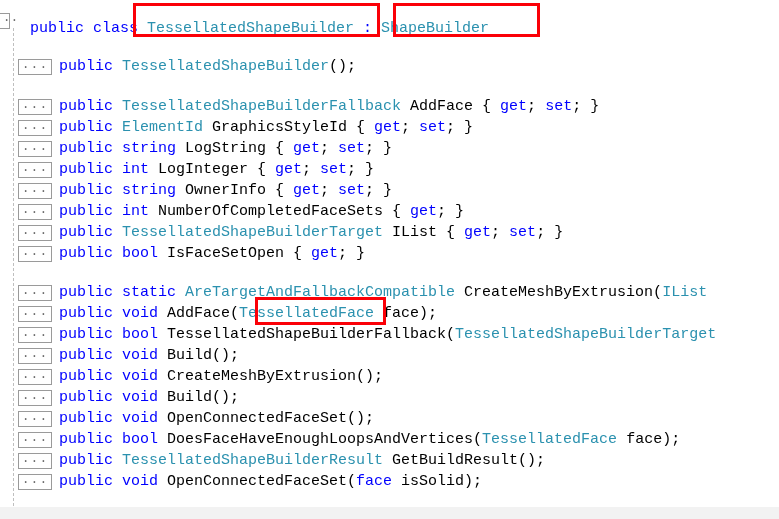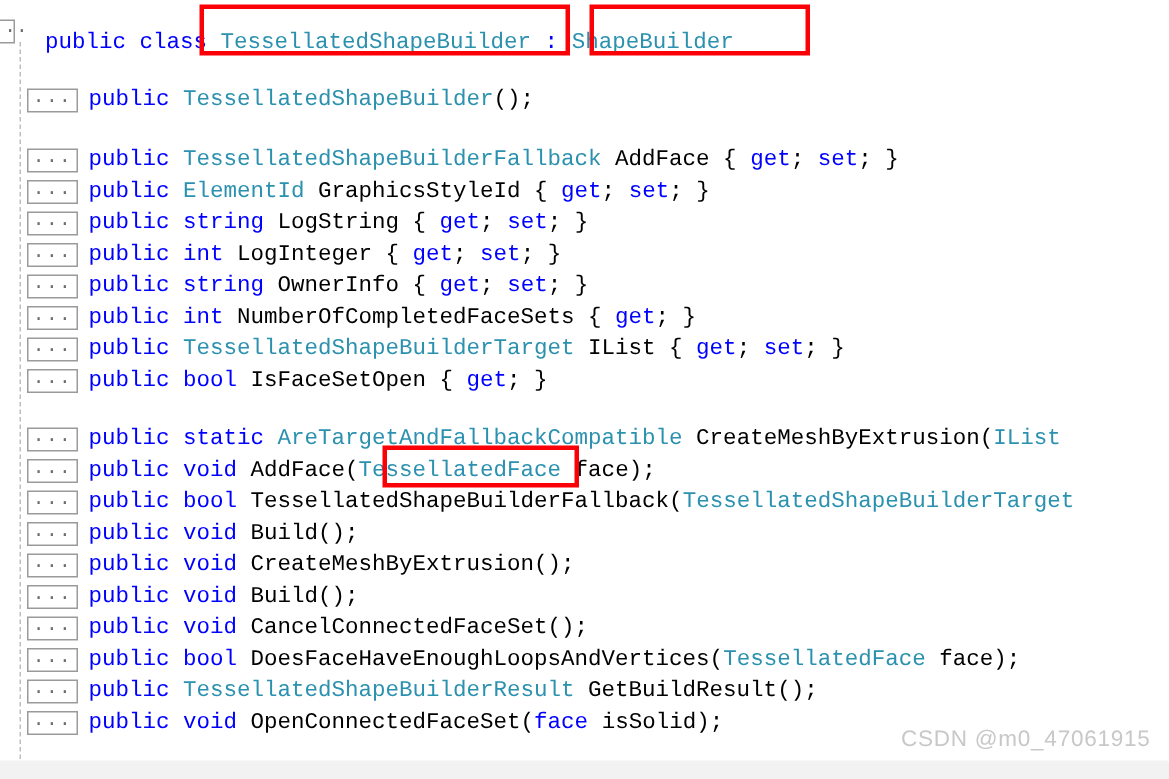--- a/index.html
+++ b/index.html
@@ -94,29 +94,28 @@
       <div class="code-line" style="top: 180px;"><div class="dots">...</div><span class="txt"><span class="kw">public string</span><span class="id"> OwnerInfo { </span><span class="kw">get</span><span class="id">; </span><span class="kw">set</span><span class="id">; }</span></span></div>
       <div class="code-line" style="top: 201px;"><div class="dots">...</div><span class="txt"><span class="kw">public int</span><span class="id"> NumberOfCompletedFaceSets { </span><span class="kw">get</span><span class="id">; }</span></span></div>
       <div class="code-line" style="top: 222px;"><div class="dots">...</div><span class="txt"><span class="kw">public </span><span class="ty">TessellatedShapeBuilderTarget</span><span class="id"> IList { </span><span class="kw">get</span><span class="id">; </span><span class="kw">set</span><span class="id">; }</span></span></div>
       <div class="code-line" style="top: 243px;"><div class="dots">...</div><span class="txt"><span class="kw">public bool</span><span class="id"> IsFaceSetOpen { </span><span class="kw">get</span><span class="id">; }</span></span></div>
       <div class="code-line" style="top: 282px;"><div class="dots">...</div><span class="txt"><span class="kw">public static </span><span class="ty">AreTargetAndFallbackCompatible</span><span class="id"> CreateMeshByExtrusion(</span><span class="ty">IList</span></span></div>
       <div class="code-line" style="top: 303px;"><div class="dots">...</div><span class="txt"><span class="kw">public void</span><span class="id"> AddFace(</span><span class="ty">TessellatedFace</span><span class="id"> face);</span></span></div>
       <div class="code-line" style="top: 324px;"><div class="dots">...</div><span class="txt"><span class="kw">public bool</span><span class="id"> TessellatedShapeBuilderFallback(</span><span class="ty">TessellatedShapeBuilderTarget</span></span></div>
       <div class="code-line" style="top: 345px;"><div class="dots">...</div><span class="txt"><span class="kw">public void</span><span class="id"> Build();</span></span></div>
       <div class="code-line" style="top: 366px;"><div class="dots">...</div><span class="txt"><span class="kw">public void</span><span class="id"> CreateMeshByExtrusion();</span></span></div>
       <div class="code-line" style="top: 387px;"><div class="dots">...</div><span class="txt"><span class="kw">public void</span><span class="id"> Build();</span></span></div>
-      <div class="code-line" style="top: 408px;"><div class="dots">...</div><span class="txt"><span class="kw">public void</span><span class="id"> CancelConnectedFaceSet();</span></span></div>
+      <div class="code-line" style="top: 408px;"><div class="dots">...</div><span class="txt"><span class="kw">public void</span><span class="id"> OpenConnectedFaceSet();</span></span></div>
       <div class="code-line" style="top: 429px;"><div class="dots">...</div><span class="txt"><span class="kw">public bool</span><span class="id"> DoesFaceHaveEnoughLoopsAndVertices(</span><span class="ty">TessellatedFace</span><span class="id"> face);</span></span></div>
       <div class="code-line" style="top: 450px;"><div class="dots">...</div><span class="txt"><span class="kw">public </span><span class="ty">TessellatedShapeBuilderResult</span><span class="id"> GetBuildResult();</span></span></div>
       <div class="code-line" style="top: 471px;"><div class="dots">...</div><span class="txt"><span class="kw">public void</span><span class="id"> OpenConnectedFaceSet(</span><span class="kw">face</span><span class="id"> isSolid);</span></span></div>
     </div>
 
   <div id="annotations-container">
       <div class="redbox" style="left: 133px; top: 3px; width: 247px; height: 34px; border-color: rgb(251, 0, 7);"></div>
       <div class="redbox" style="left: 393px; top: 3px; width: 147px; height: 34px; border-color: rgb(251, 0, 7);"></div>
       <div class="redbox" style="left: 255px; top: 297px; width: 131px; height: 28px; border-color: rgb(251, 0, 7);"></div>
     </div>
 
   <div class="bottom-band"></div>
 
-  <div class="watermark">CSDN @m0_47061915</div>
 
 </div>
 
 </body></html>

